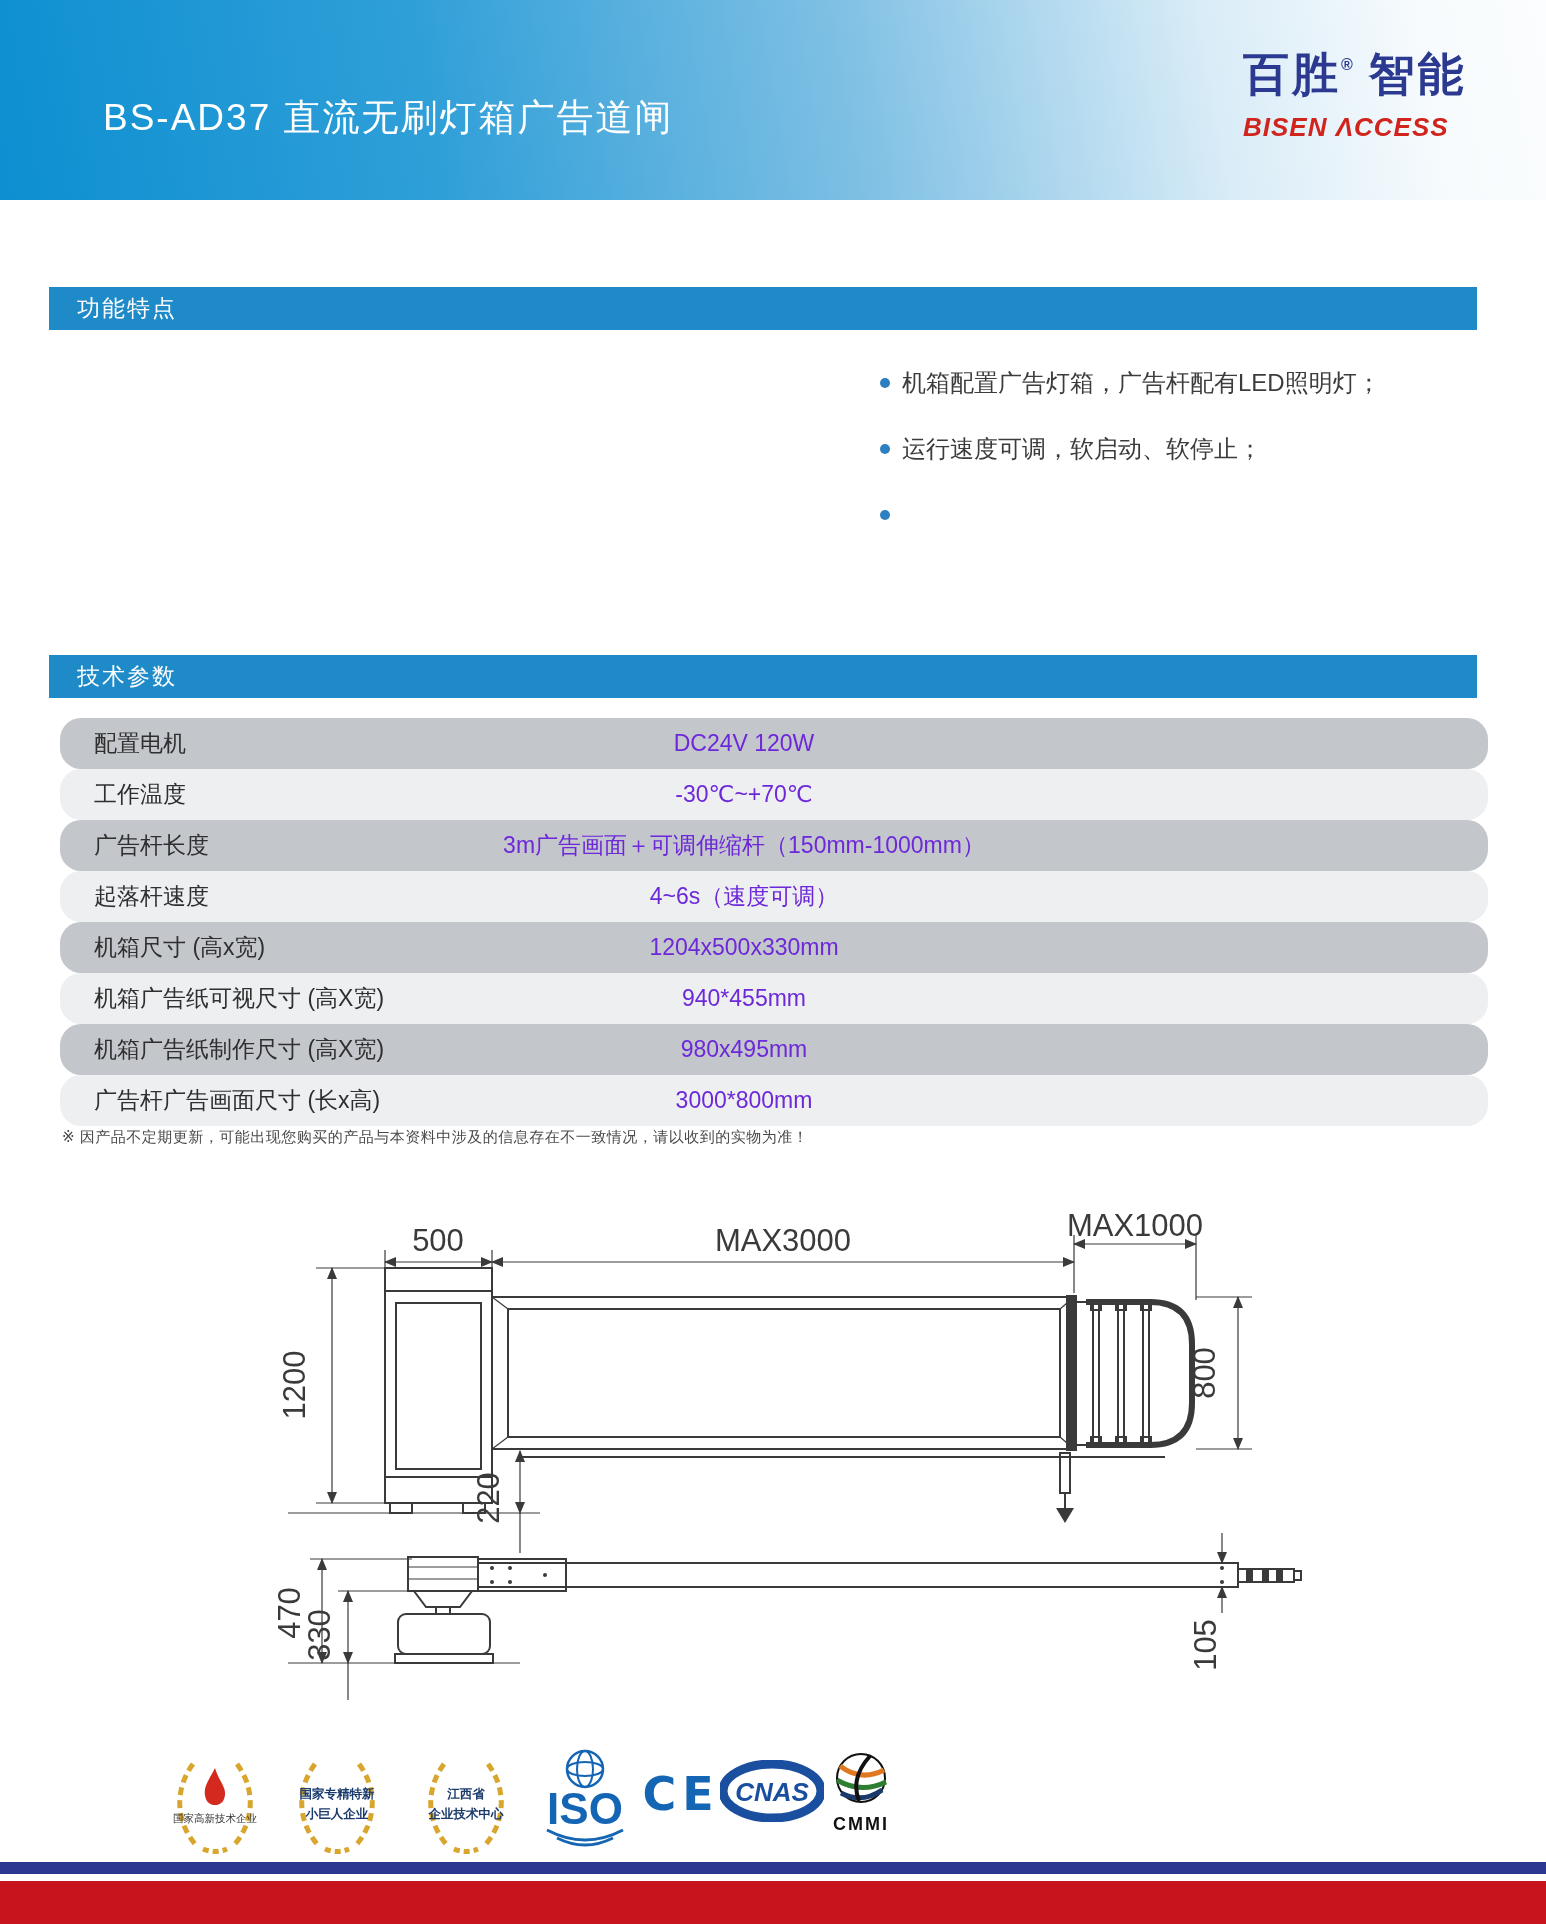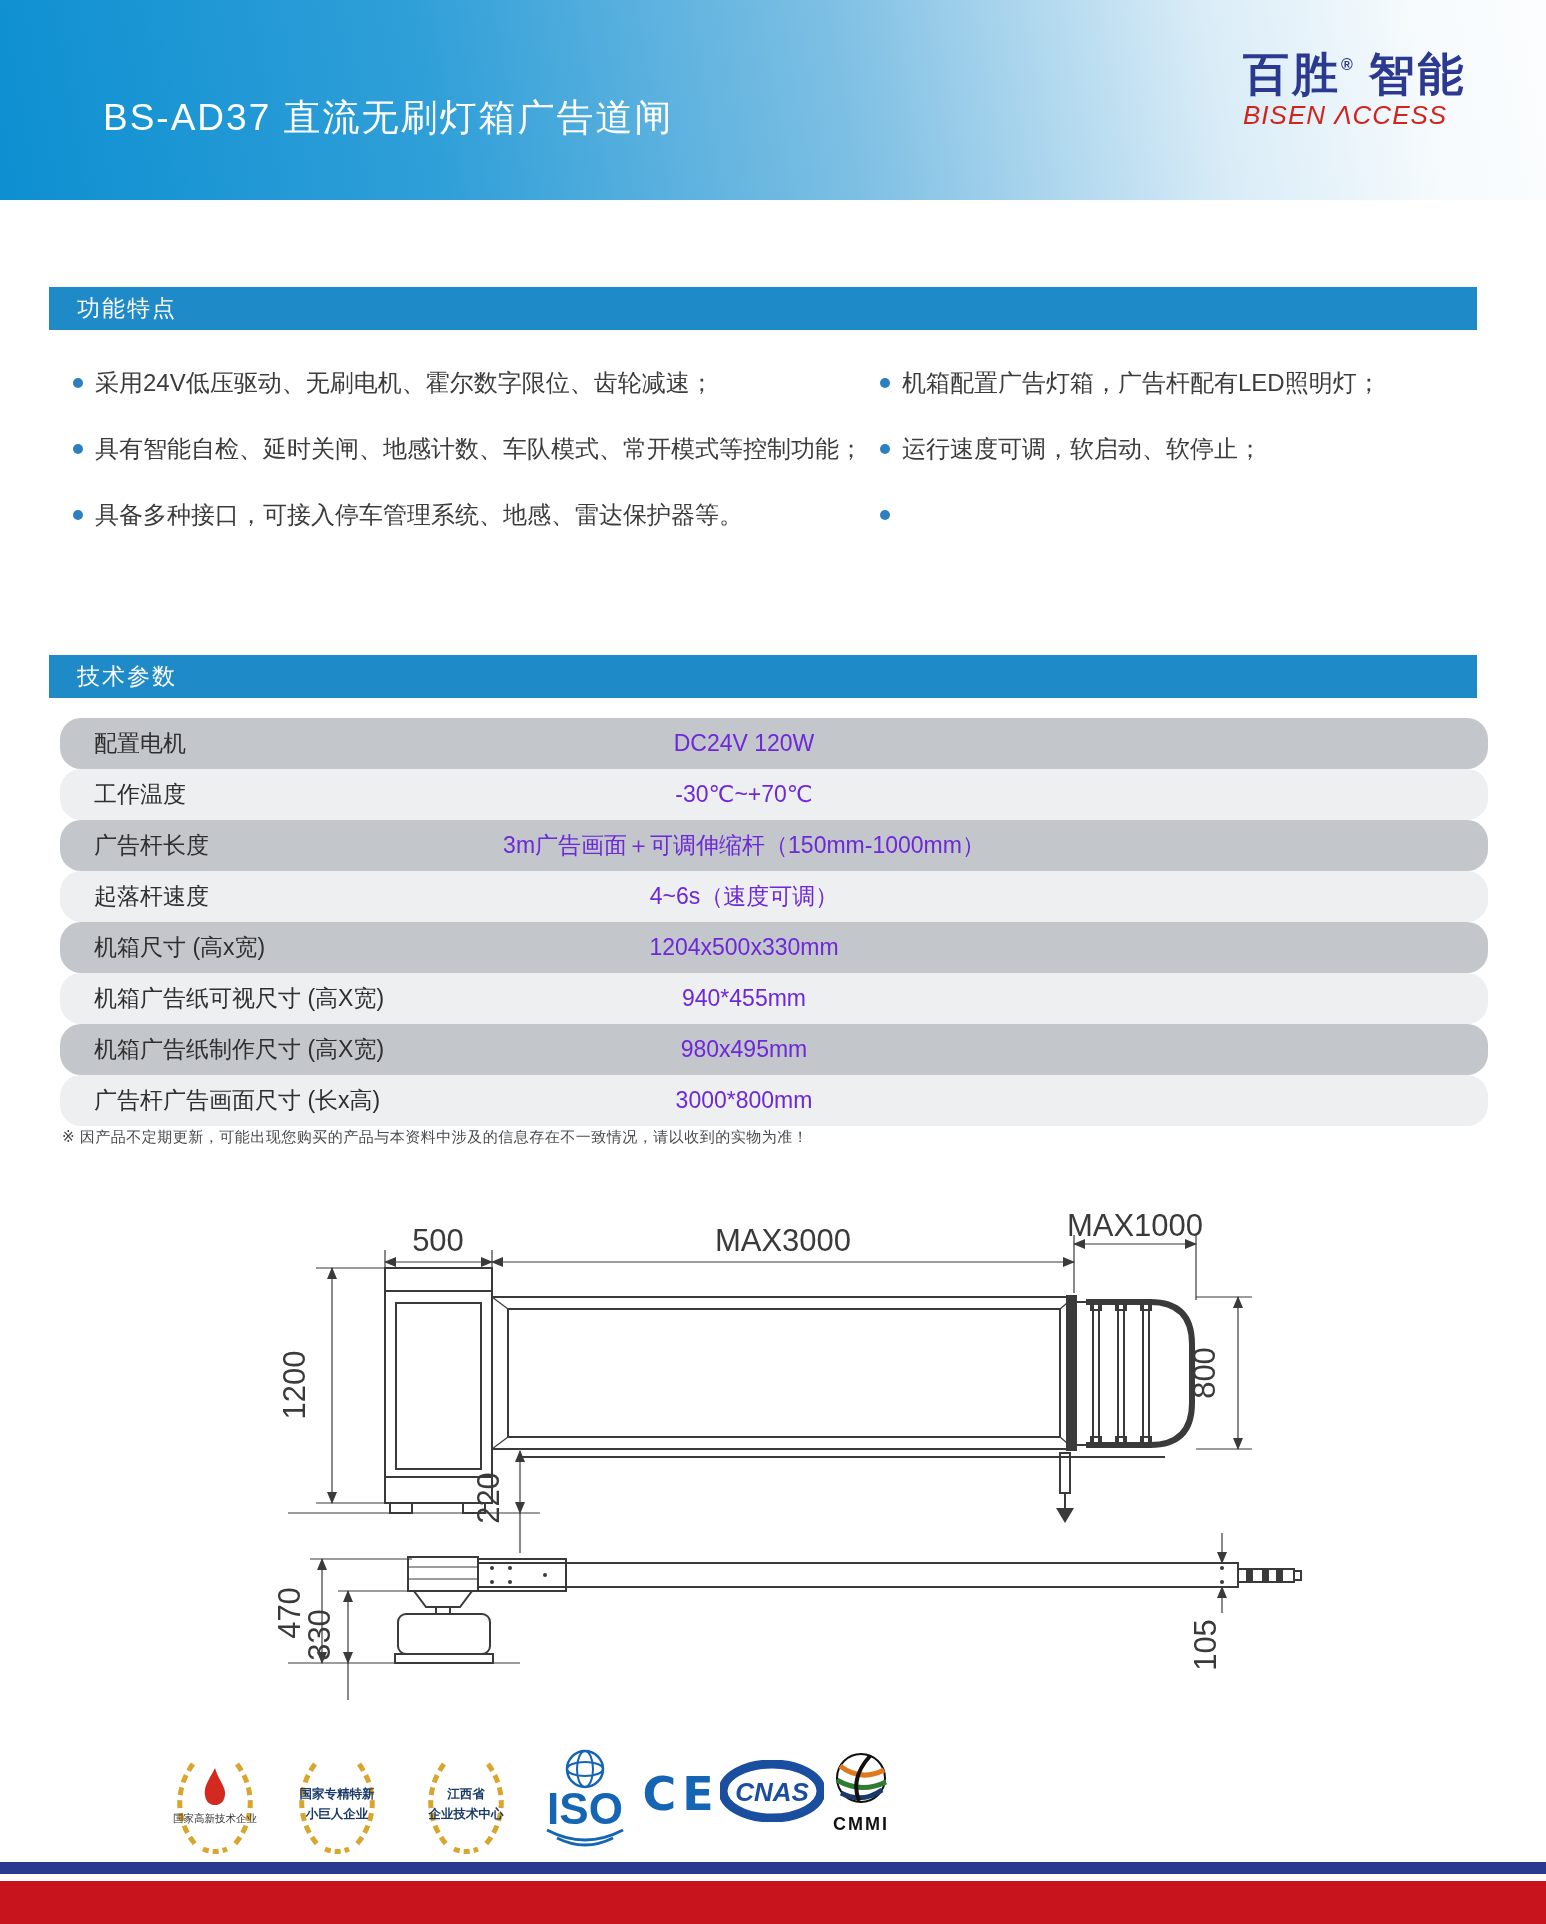--- a/index.html
+++ b/index.html
@@ -18,21 +18,21 @@
     background: linear-gradient(80deg, #0d8fd1 0%, #2f9fd8 28%, #7fc0e4 55%, #d9ecf7 78%, #f7fbfd 92%, #fbfdfe 100%);
   }
   .header-title {
     position: absolute; left: 103px; top: 93px;
     font-size: 37px; letter-spacing: 2px; color: #ffffff; font-weight: 500;
     white-space: nowrap;
   }
   .logo { position: absolute; left: 1243px; top: 50px; width: 250px; text-align: left; }
   .logo-cn { font-size: 46px; font-weight: bold; color: #2b3990; letter-spacing: 3px; line-height: 1.05; white-space: nowrap; }
   .logo-cn sup { font-size: 16px; font-weight: bold; vertical-align: 20px; letter-spacing: 0; }
-  .logo-en { font-size: 26px; font-weight: normal; font-style: italic; color: #d0241c; letter-spacing: 1px; margin-top: 2px; white-space: nowrap; }
+  .logo-en { font-size: 26px; font-weight: bold; font-style: italic; color: #d0241c; letter-spacing: 1px; margin-top: 14px; white-space: nowrap; }
   
   .section-bar {
     position: absolute; left: 49px; width: 1428px; height: 43px;
     background: #1e8ac8; color: #ffffff;
     font-size: 23px; line-height: 43px; padding-left: 28px;
     letter-spacing: 2px;
   }
   .bar-features { top: 287px; }
   .bar-specs { top: 655px; }
   
@@ -83,34 +83,20 @@
   <div class="header">
     <div class="header-title">BS-AD37  直流无刷灯箱广告道闸</div>
     <div class="logo">
       <div class="logo-cn"><span>百胜</span><sup>®</sup> <span>智能</span></div>
       <div class="logo-en">BISEN ΛCCESS</div>
     </div>
   </div>
 
   <div class="section-bar bar-features">功能特点</div>
 
-  <div class="feature-col left">
-    <div class="feature-item">
-      <span class="bullet"></span>
-      <span class="feature-text">采用24V低压驱动、无刷电机、霍尔数字限位、齿轮减速；</span>
-    </div>
-    <div class="feature-item">
-      <span class="bullet"></span>
-      <span class="feature-text">具有智能自检、延时关闸、地感计数、车队模式、常开模式等控制功能；</span>
-    </div>
-    <div class="feature-item">
-      <span class="bullet"></span>
-      <span class="feature-text">具备多种接口，可接入停车管理系统、地感、雷达保护器等。</span>
-    </div>
-  </div>
 
   <div class="feature-col right">
     <div class="feature-item">
       <span class="bullet"></span>
       <span class="feature-text">机箱配置广告灯箱，广告杆配有LED照明灯；</span>
     </div>
     <div class="feature-item">
       <span class="bullet"></span>
       <span class="feature-text">运行速度可调，软启动、软停止；</span>
     </div>

